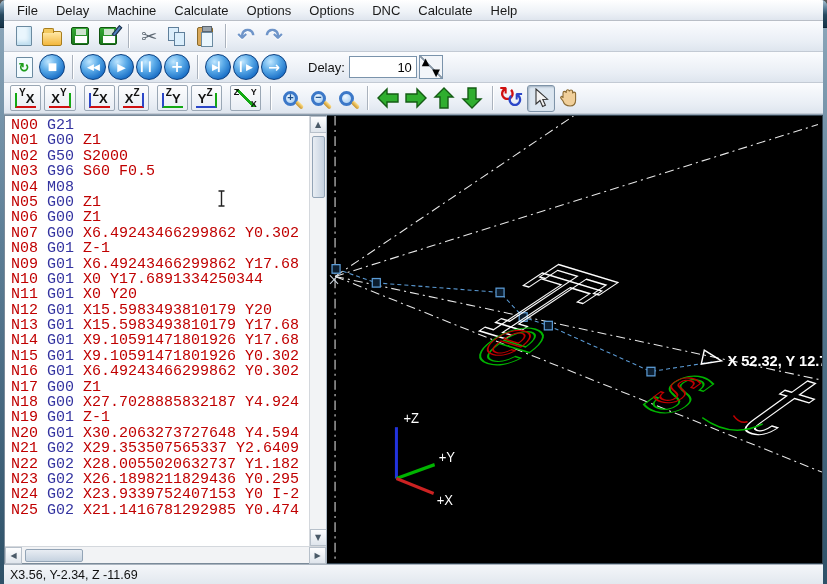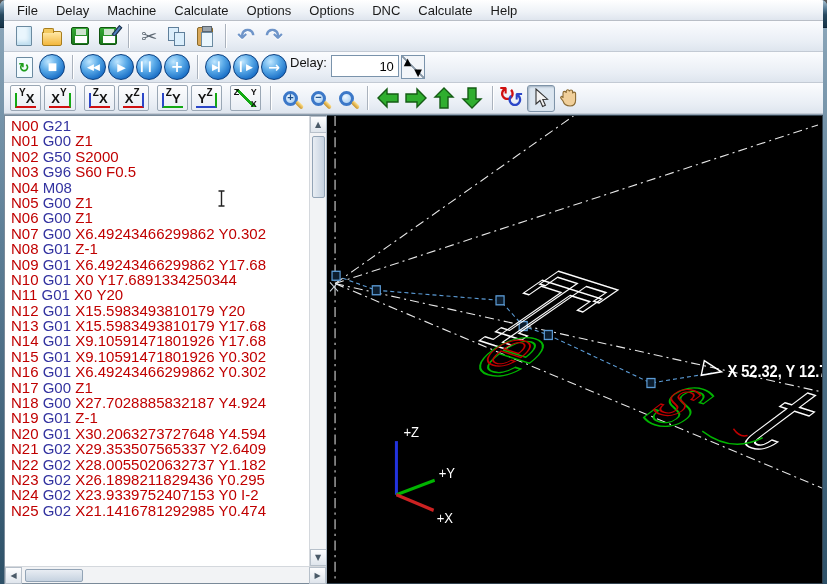--- a/index.html
+++ b/index.html
@@ -63,21 +63,21 @@
   .i-paste:after{content:"";position:absolute;left:3px;top:4px;width:10px;height:13px;background:#eaf6fd;border:1px solid #6b8aa0;}
   .i-undo,.i-redo{font-size:21px;font-weight:bold;color:#6f95c9;text-shadow:0 1px 1px #fff;}
   
   .roundbtn{width:26px;height:26px;border-radius:50%;
     background:radial-gradient(circle at 35% 28%,#bfe6ff 0%,#5aaae8 40%,#1d72c8 75%,#0d4fa0 100%);
     border:1px solid #0a3f80;color:#fff;display:flex;align-items:center;justify-content:center;
     font-size:9px;font-weight:bold;letter-spacing:-1px;}
   .roundbtn .g{font-family:"DejaVu Sans",sans-serif;line-height:1;}
   .i-reload{position:relative;width:17px;height:21px;background:#f2fbff;border:1px solid #6b8aa0;border-radius:1px;display:flex;align-items:center;justify-content:center;}
   .i-reload span{color:#1e9e1e;font-size:13px;font-weight:bold;}
-  #delaygroup{display:flex;align-items:flex-start;margin-left:2px;}
+  #delaygroup{display:flex;align-items:center;margin-left:20px;}
   #delaylabel{font-size:13px;color:#111;margin-right:4px;}
   #delayinput{width:68px;height:22px;border:1px solid #7a93ab;font-size:13px;text-align:right;padding:0 4px;font-family:"Liberation Sans",sans-serif;background:#fff;}
   #spinner{width:24px;height:24px;border:1px solid #7a93ab;margin-left:2px;position:relative;background:
      linear-gradient(45deg,#f2f5f9 46%,#8a99a8 48%,#8a99a8 52%,#f2f5f9 54%);}
   #spinner .up{position:absolute;left:2px;top:0px;font-size:10px;color:#000;}
   #spinner .down{position:absolute;right:2px;bottom:0px;font-size:10px;color:#000;}
   
   .axbtn{min-width:31px;height:26px;border:1px solid #9aa7b5;border-radius:2px;background:linear-gradient(180deg,#fdfdfe,#e8edf4);
     display:flex;align-items:flex-end;justify-content:center;padding:2px 4px;margin-right:3px;position:relative;font-weight:bold;color:#111;}
   .axbtn .plot{display:flex;align-items:flex-end;padding:0 2px 1px 2px;}
@@ -100,21 +100,21 @@
   .lens .sign{position:absolute;left:1px;top:-3px;font-size:11px;font-weight:bold;color:#1c4f8c;}
   .navarrow svg{display:block;}
   .i-rotate{position:relative;width:24px;height:24px;font-weight:bold;}
   .i-rotate .r1{position:absolute;left:-2px;top:-4px;color:#d01010;font-size:20px;}
   .i-rotate .r2{position:absolute;left:6px;top:2px;color:#2b46c8;font-size:20px;}
   
   #client{position:absolute;left:4px;right:4px;top:0;bottom:0;display:flex;flex-direction:column;}
   #main{flex:1;display:flex;border-top:1px solid #8fa0b0;overflow:hidden;background:#d6dde6;}
   #editor{width:323px;position:relative;background:#fff;border:1px solid #7a8a99;border-right:1px solid #aab6c2;display:flex;flex-direction:column;}
   #gcode-wrap{flex:1;position:relative;overflow:hidden;display:flex;}
-  #gcode-lines{flex:1;padding:2px 0 0 6px;font-family:Liberation Sans, sans-serif;font-size:15px;white-space:pre;overflow:hidden;}
+  #gcode-lines{flex:1;padding:2px 0 0 6px;font-family:Liberation Mono, monospace;font-size:15px;white-space:pre;overflow:hidden;}
   .gline{height:15.4px;line-height:15.4px;}
   .tk-ad{color:#c00000;}
   .tk-gm{color:#3333a0;}
   
   .vscroll{width:17px;background:#f2f3f5;border-left:1px solid #d4d8dd;display:flex;flex-direction:column;align-items:center;}
   .sbtn{width:17px;height:17px;background:linear-gradient(180deg,#fdfdfe,#dfe5ec);border:1px solid #b7c0ca;font-size:8px;color:#4a5a68;display:flex;align-items:center;justify-content:center;}
   .vthumb{width:13px;height:62px;margin-top:3px;background:linear-gradient(90deg,#e8edf3,#c6d2e0);border:1px solid #93a4b6;border-radius:2px;}
   .hscroll{height:17px;background:#f2f3f5;border-top:1px solid #d4d8dd;display:flex;align-items:center;}
   .hthumb{width:58px;height:13px;margin-left:3px;background:linear-gradient(180deg,#e8edf3,#c6d2e0);border:1px solid #93a4b6;border-radius:2px;}
   #text-cursor{position:absolute;left:212px;top:74px;}
@@ -437,14 +437,17 @@
             <line x1="69" y1="339" x2="107" y2="326" stroke="#00b400" stroke-width="3"></line>
             <line x1="69" y1="339" x2="106" y2="353" stroke="#cc2222" stroke-width="3"></line>
             <text x="76" y="287" fill="#ffffff" font-size="13" font-family="Liberation Sans, sans-serif">+Z</text>
             <text x="111" y="324" fill="#ffffff" font-size="13" font-family="Liberation Sans, sans-serif">+Y</text>
             <text x="109" y="364" fill="#ffffff" font-size="13" font-family="Liberation Sans, sans-serif">+X</text>
           </g>
         </svg>
       </div>
     </div>
 
+    <div id="statusbar">
+      <span>X3.56, Y-2.34, Z -11.69</span>
+    </div>
   </div>
 </div>
 
 </body></html>

